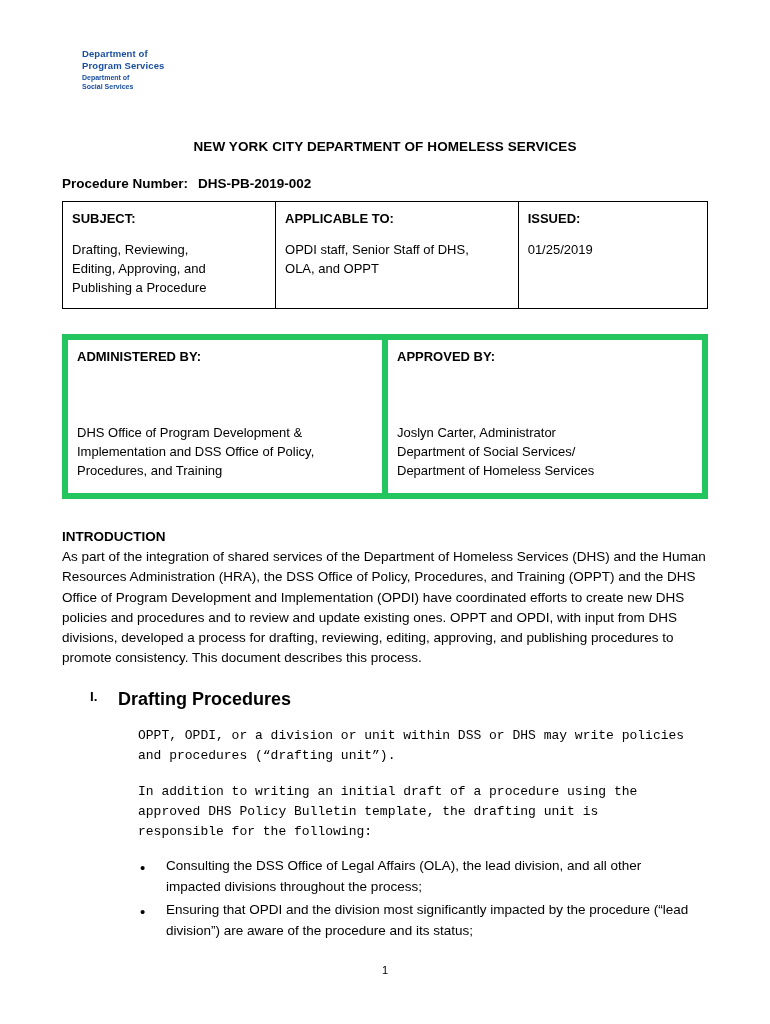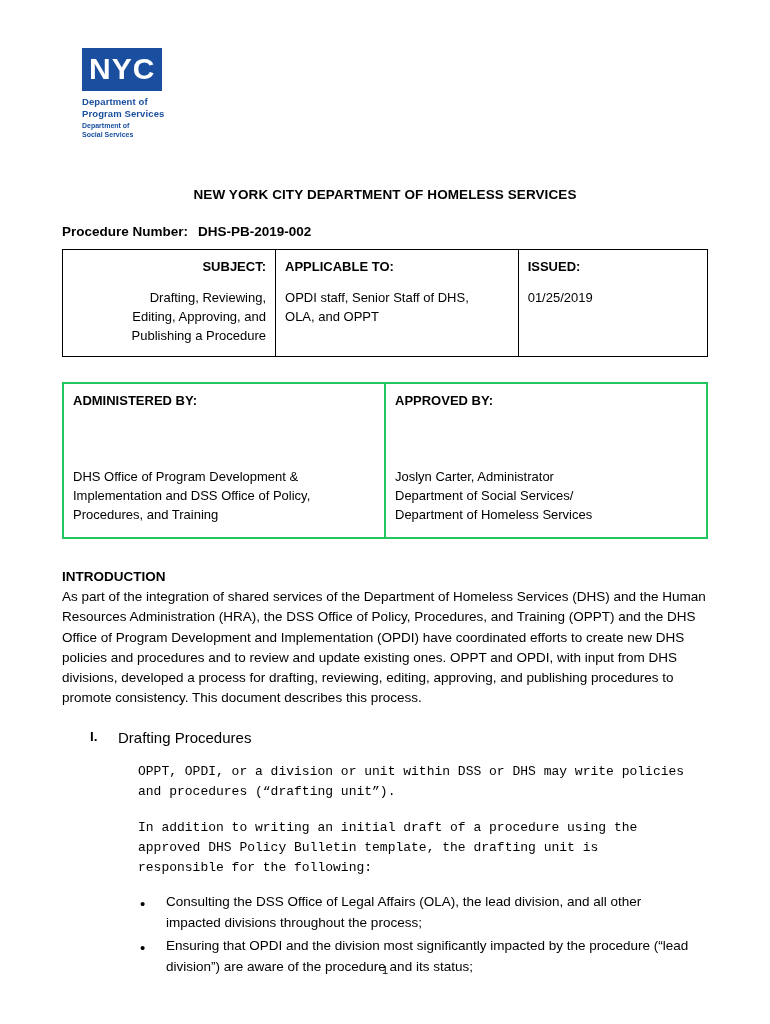--- a/index.html
+++ b/index.html
@@ -94,21 +94,21 @@
   }
   .cell-lines div { white-space: nowrap; }
 
   table.info2 {
     border-collapse: collapse;
     width: 100%;
     margin-top: 25px;
     table-layout: fixed;
   }
   table.info2 td {
-    border: 2px solid #22c55e;
+    border: 6px solid #22c55e;
     vertical-align: top;
     padding: 8px 9px 12px 9px;
     font-size: 13px;
     line-height: 1.45;
     height: 120px;
   }
   table.info2 .hdr {
     font-weight: bold;
     display: block;
     margin-bottom: 58px;
@@ -137,22 +137,22 @@
     margin-top: 20px;
     padding-left: 28px;
   }
   .numbered .num {
     font-weight: bold;
     font-size: 13.5px;
     width: 28px;
     flex: none;
   }
   .numbered .ntext {
-    font-weight: normal;
-    font-size: 15px;
+    font-weight: bold;
+    font-size: 18px;
   }
   .indent1 {
     margin-left: 76px;
     margin-top: 16px;
     font-size: 13px;
     line-height: 1.55;
     max-width: 548px;
     font-family: Liberation Mono, monospace;
   }
   ul.bullets {
@@ -182,41 +182,40 @@
     text-align: center;
     font-size: 11px;
   }
 </style>
 </head>
 <body>
 
 <div class="page">
 
   <div class="logo-block">
-    <div class="nyc-mark">NYC</div>
     <div class="logo-line1">
       <div>Department of</div>
       <div>Program Services</div>
     </div>
     <div class="logo-line2">
       <div>Department of</div>
       <div>Social Services</div>
     </div>
   </div>
 
   <div class="doc-title">NEW YORK CITY DEPARTMENT OF HOMELESS SERVICES</div>
 
   <div class="proc-number">
     <span class="label">Procedure Number:</span><span>DHS-PB-2019-002</span>
   </div>
 
   <table class="info">
     <tbody>
         <tr>
-      <td style="width:33%;text-align:right;">
+      <td style="width:33%;">
         <span class="hdr">SUBJECT:</span>
         <div class="cell-lines">
           <div>Drafting, Reviewing,</div>
           <div>Editing, Approving, and</div>
           <div>Publishing a Procedure</div>
         </div>
       </td>
       <td style="width:38%;">
         <span class="hdr">APPLICABLE TO:</span>
         <div class="cell-lines">

